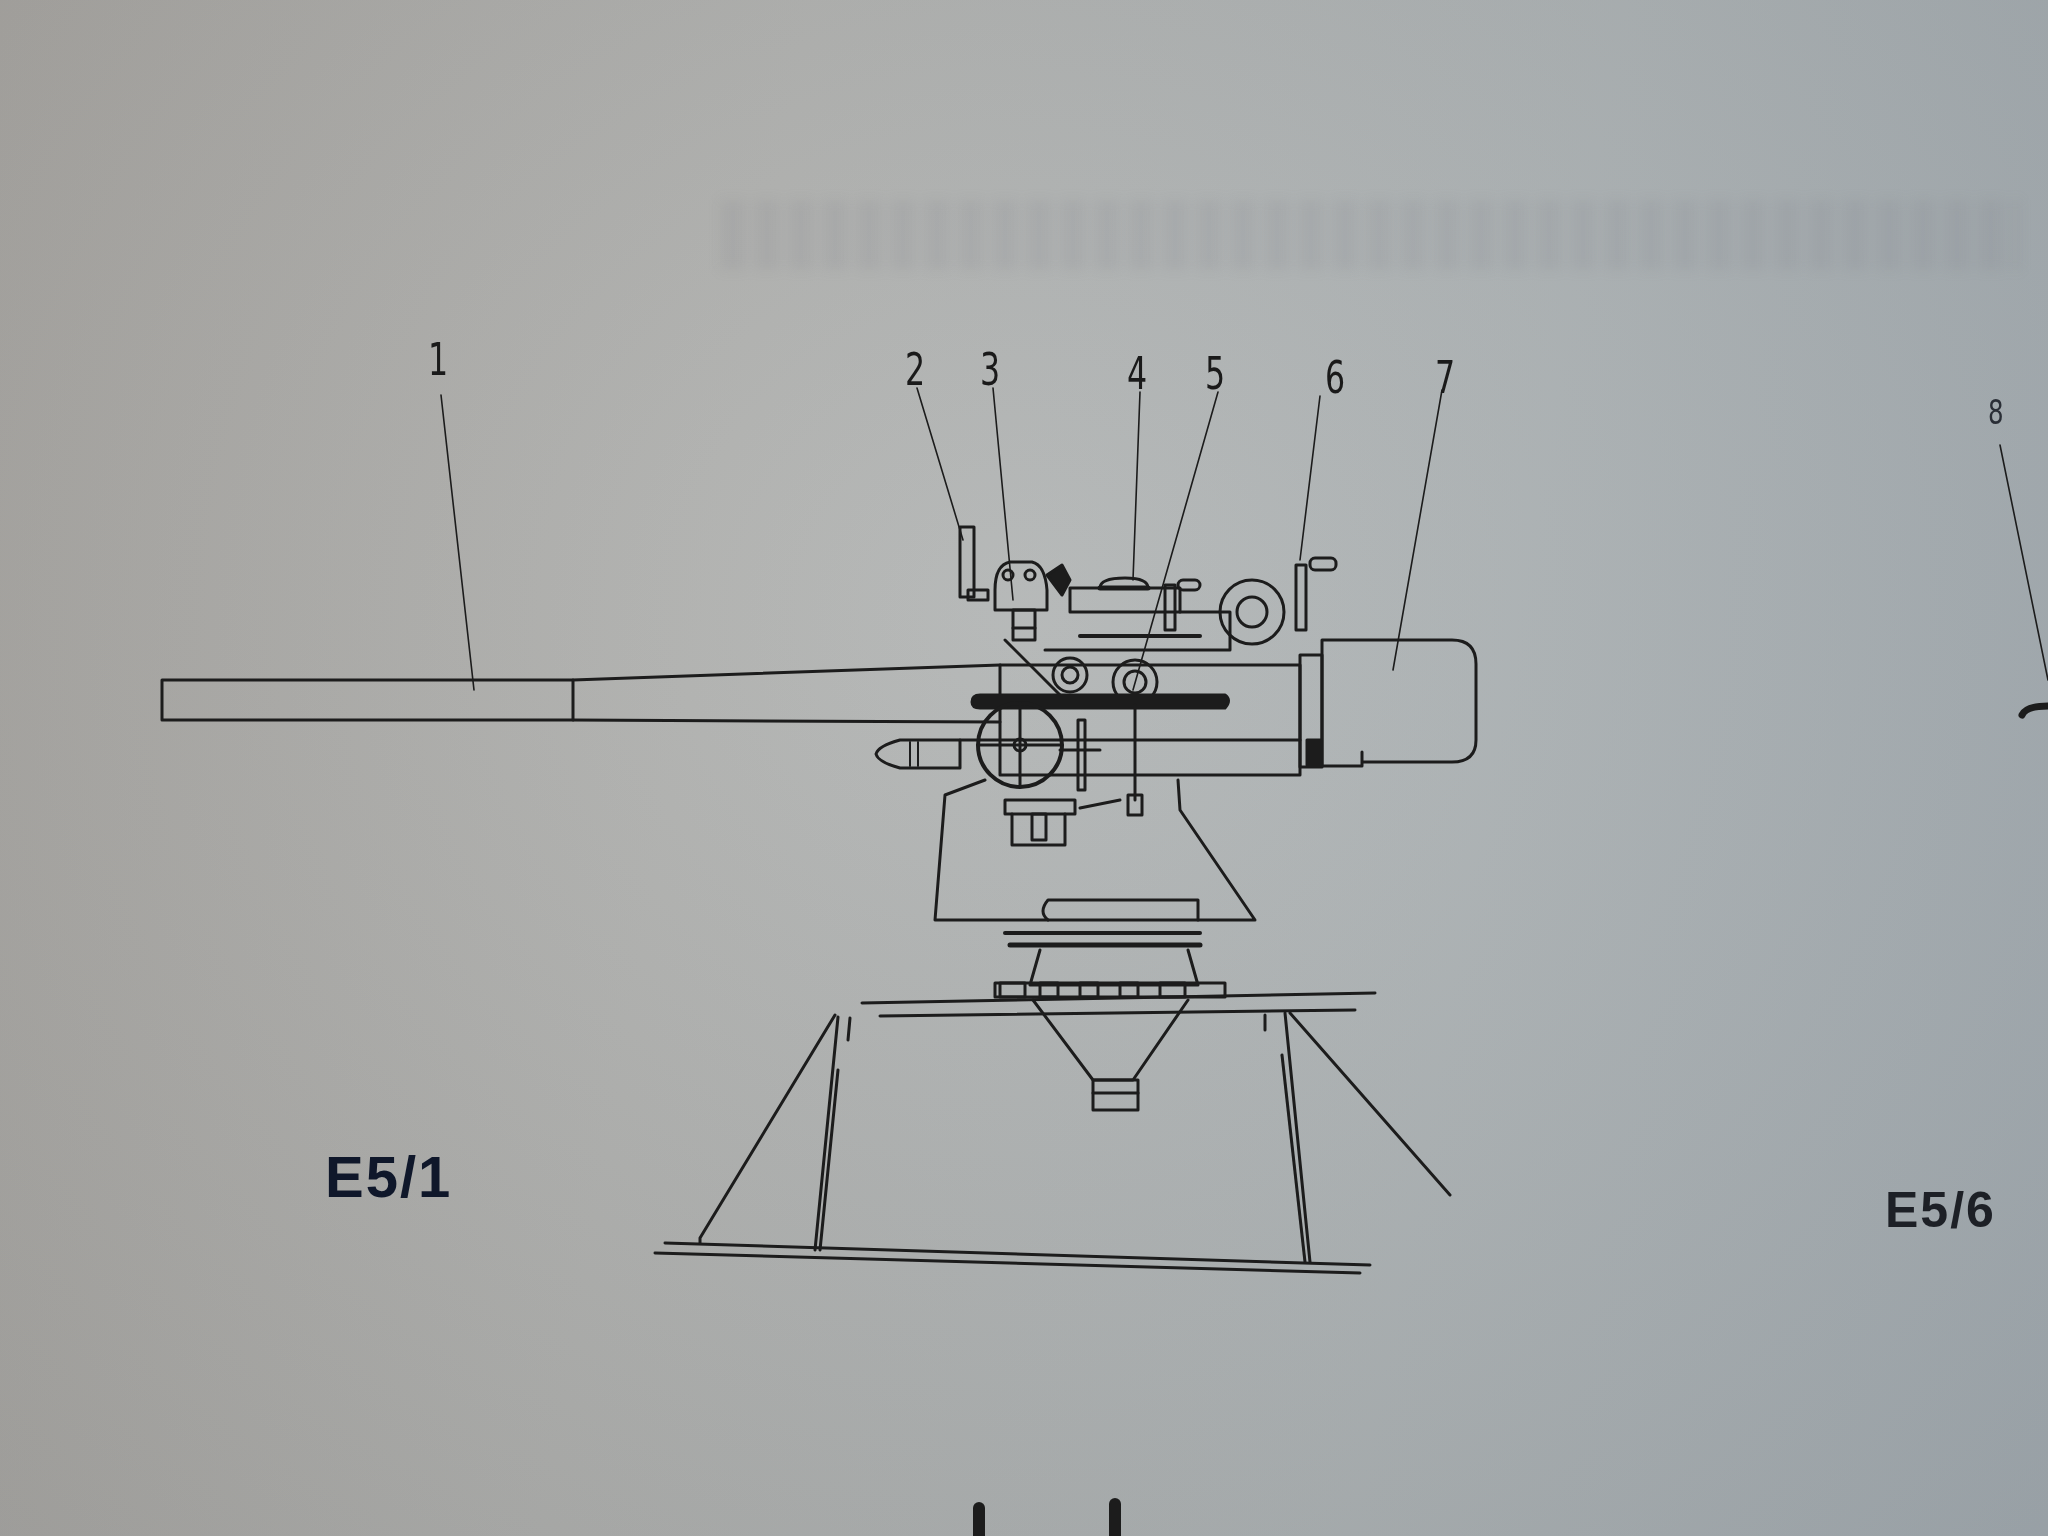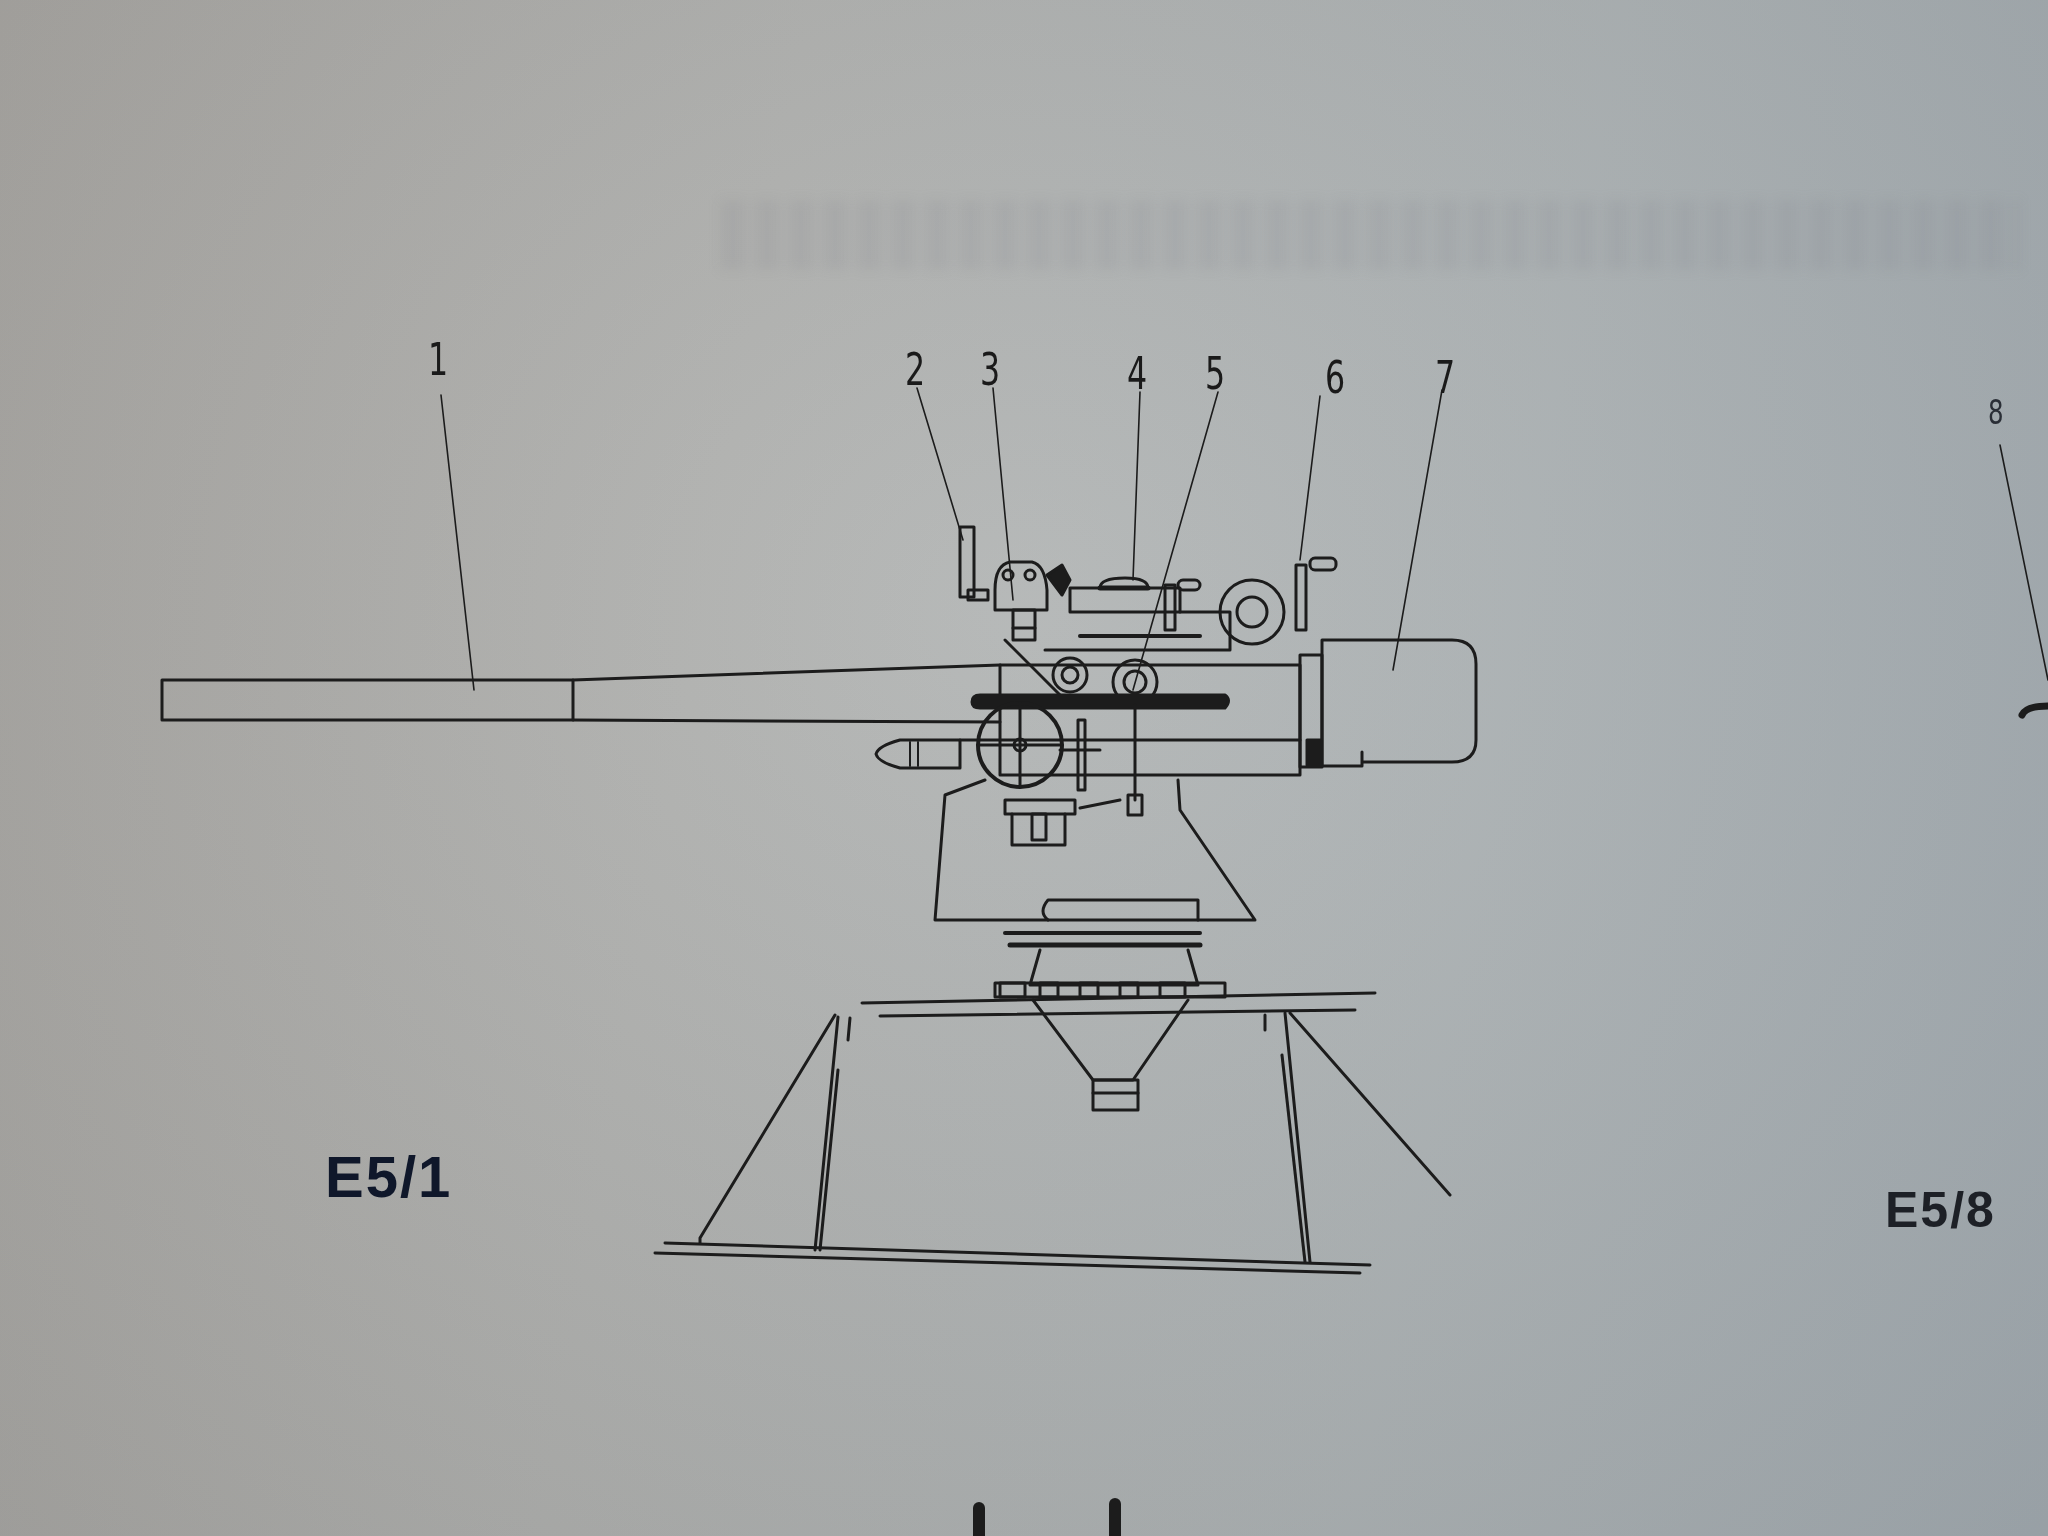--- a/index.html
+++ b/index.html
@@ -156,13 +156,13 @@
 <div class="callout" style="left:428px; top:338px;">1</div>
 <div class="callout" style="left:905px; top:348px;">2</div>
 <div class="callout" style="left:980px; top:348px;">3</div>
 <div class="callout" style="left:1127px; top:352px;">4</div>
 <div class="callout" style="left:1205px; top:352px;">5</div>
 <div class="callout" style="left:1325px; top:356px;">6</div>
 <div class="callout" style="left:1435px; top:356px;">7</div>
 <div class="callout small" style="left:1988px; top:395px;">8</div>
 
 <div class="fig-label" style="left:325px; top:1148px;">E5/1</div>
-<div class="fig-label" style="left:1885px; top:1185px; font-size:50px; color:#1d2026;">E5/8</div>
+<div class="fig-label" style="left:1885px; top:1185px; font-size:50px; color:#1d2026;">E5/6</div>
 
 </body></html>

